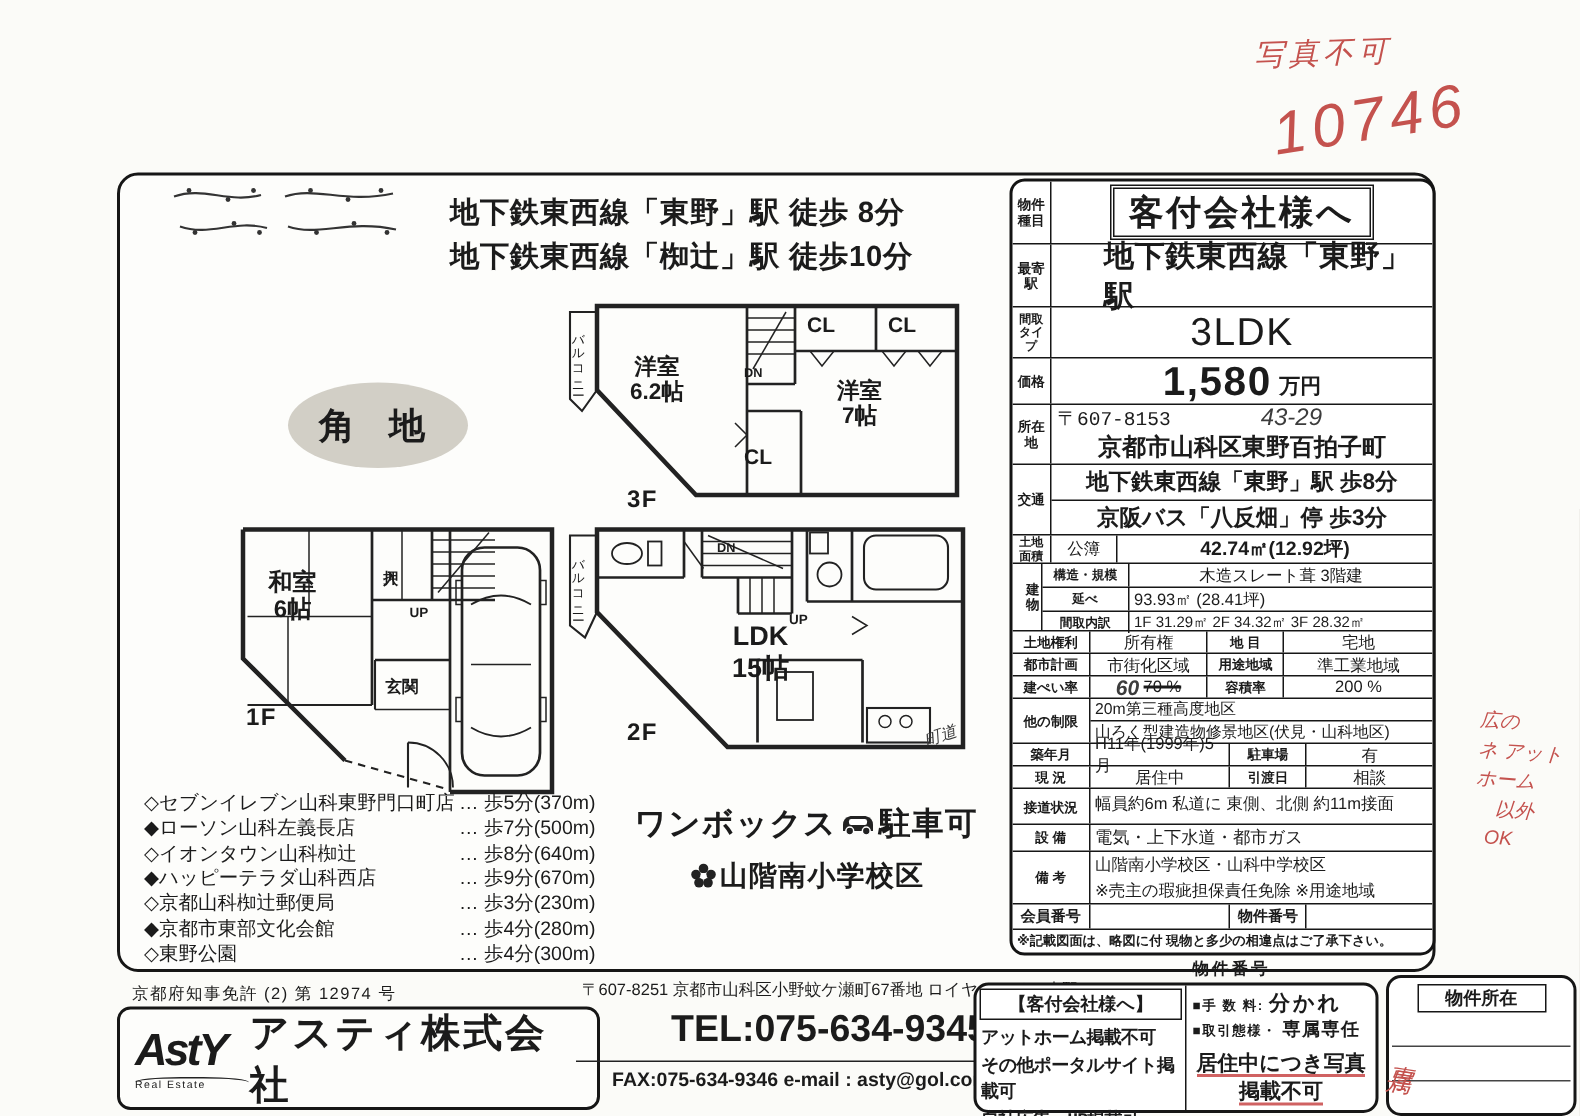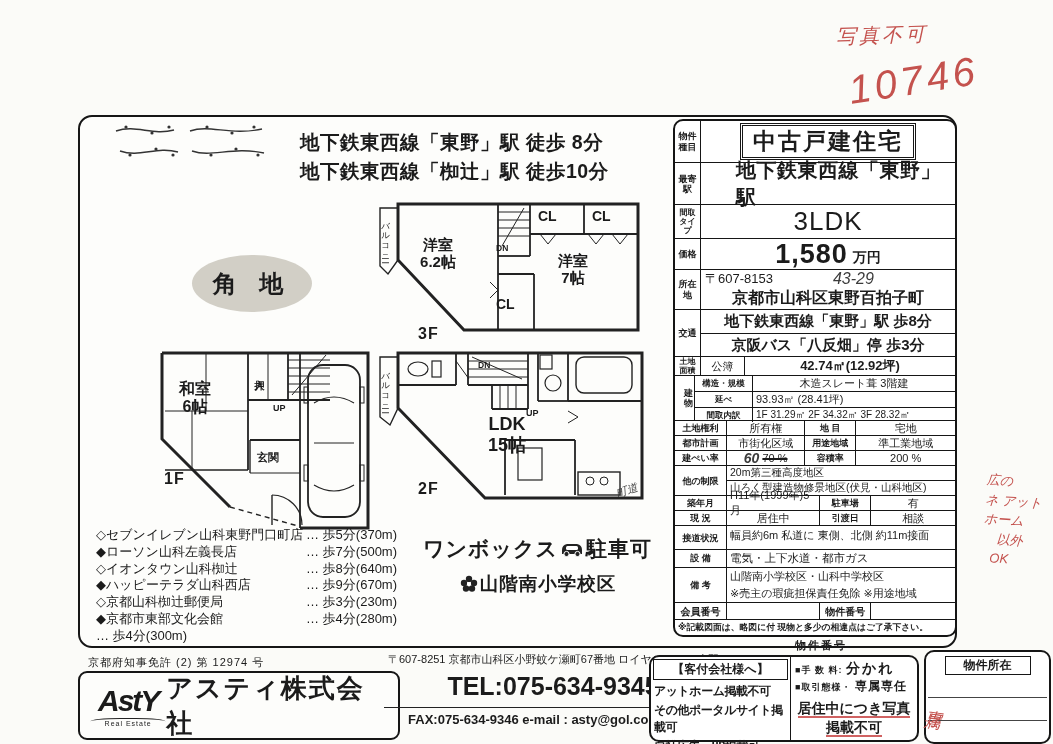--- a/index.html
+++ b/index.html
@@ -72,21 +72,21 @@
   .pstrike { text-decoration:line-through; text-decoration-thickness:1.5px; }
 
   
   #prop-no { left:795px; top:638px; font-size:11px; font-weight:bold; letter-spacing:2px; }
 
   
   #license { left:88px; top:655px; font-size:11px; letter-spacing:1px; }
   #company-box { left:78px; top:671px; width:322px; height:69px;
     border:2.5px solid #161616; border-radius:9px; background:#fdfdfb;
     display:flex; align-items:center; padding:0 10px; }
-  #logo { width:78px; text-align:center; }
+  #logo { width:78px; text-align:left; }
   #logo .lg { font-size:30px; font-weight:bold; letter-spacing:-2px; font-style:italic; }
   #logo .lg-sub { font-size:7px; letter-spacing:1px; border-top:1.8px solid #222;
      border-radius:40%; padding-top:1px; }
   #company-name { font-size:26px; font-weight:bold; letter-spacing:2px; }
   #addr { left:388px; top:652px; font-size:11px; }
   #tel { left:418px; top:672px; width:270px; font-size:25px; font-weight:bold; text-align:center; }
   #fax { left:384px; top:707px; width:300px; font-size:13px; font-weight:bold;
      border-top:1.5px solid #222; padding-top:4px; text-align:center; }
 
   #agent-frame { left:649px; top:655px; width:270px; height:87px;
@@ -295,20 +295,21 @@
       </div>
     <div class="poi-row">
         <span class="poi-name"><span>◇</span><span>京都山科椥辻郵便局</span></span>
         <span class="poi-dist">… 歩3分(230m)</span>
       </div>
     <div class="poi-row">
         <span class="poi-name"><span>◆</span><span>京都市東部文化会館</span></span>
         <span class="poi-dist">… 歩4分(280m)</span>
       </div>
     <div class="poi-row">
+        <span class="poi-name"><span>◇</span><span>東野公園</span></span>
         <span class="poi-dist">… 歩4分(300m)</span>
       </div>
   </div>
 
   <div class="abs" id="parking-note">
     <span>ワンボックス</span>
     <svg width="26" height="18" viewBox="0 0 26 18" style="margin:0 1px;">
       <path d="M3,10 Q3,5 8,4 L18,4 Q23,5 23,10 L23,14 L3,14 Z" fill="#222"></path>
       <rect x="7" y="6" width="12" height="4" rx="1.5" fill="#fff"></rect>
       <circle cx="7.5" cy="14" r="2.6" fill="#222" stroke="#fff" stroke-width="1"></circle>
@@ -325,21 +326,21 @@
       <circle cx="12" cy="13.5" r="3.2" fill="#222"></circle>
         <circle cx="9" cy="9" r="2" fill="#fff"></circle>
     </svg>
     <span>山階南小学校区</span>
   </div>
 
   <div class="abs" id="spec-table">
     <div class="st-row" style="height:42px;">
       <div class="slab w26">物件種目</div>
       <div class="sval">
-          <span class="inner-box b" style="font-size:23px; letter-spacing:2px;">中古戸建住宅</span>
+          <span class="inner-box b" style="font-size:23px; letter-spacing:2px;">客付会社様へ</span>
         </div>
     </div>
     <div class="st-row" style="height:42px;gap:32px;">
       <div class="slab w26">最寄駅</div>
       <div class="sval b" style="font-size:20px; letter-spacing:0.5px;">地下鉄東西線「東野」駅</div>
     </div>
     <div class="st-row" style="height:34px;">
       <div class="slab w26" style="font-size:8px;">間取タイプ</div>
       <div class="sval" style="font-size:26px; letter-spacing:1px;">3LDK</div>
     </div>
@@ -347,21 +348,21 @@
       <div class="slab w26">価格</div>
       <div class="sval">
         <span class="b" style="font-size:27px; letter-spacing:1px;">1,580</span>
         <span class="b" style="font-size:14px; margin-left:5px; margin-top:8px;">万円</span>
       </div>
     </div>
     <div class="st-row" style="height:40px;">
       <div class="slab w26">所在地</div>
       <div class="subcol">
         <div class="subrow" style="align-items:center; padding:0 4px;">
-          <span style="font-size:13px;">〒607-8153</span>
+          <span style="font-size:13px;font-family:Liberation Mono, monospace;">〒607-8153</span>
           <span class="pencil" style="font-size:16px; margin-left:60px;">43-29</span>
         </div>
         <div class="subrow b" style="border-top:none; align-items:center; justify-content:center; font-size:16px;">京都市山科区東野百拍子町</div>
       </div>
     </div>
     <div class="st-row" style="height:48px;">
       <div class="slab w26">交通</div>
       <div class="subcol">
         <div class="subrow b" style="align-items:center; justify-content:center; font-size:15px;">地下鉄東西線「東野」駅 歩8分</div>
         <div class="subrow b" style="align-items:center; justify-content:center; font-size:15px;">京阪バス「八反畑」停 歩3分</div>

